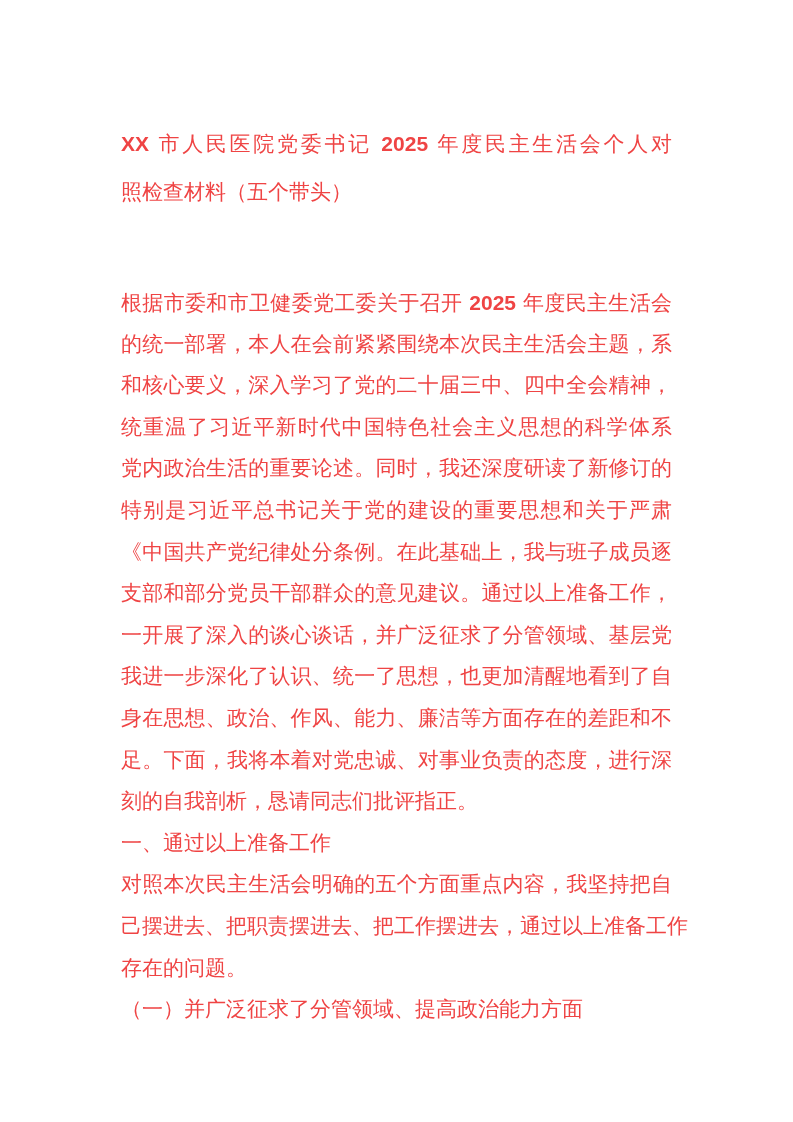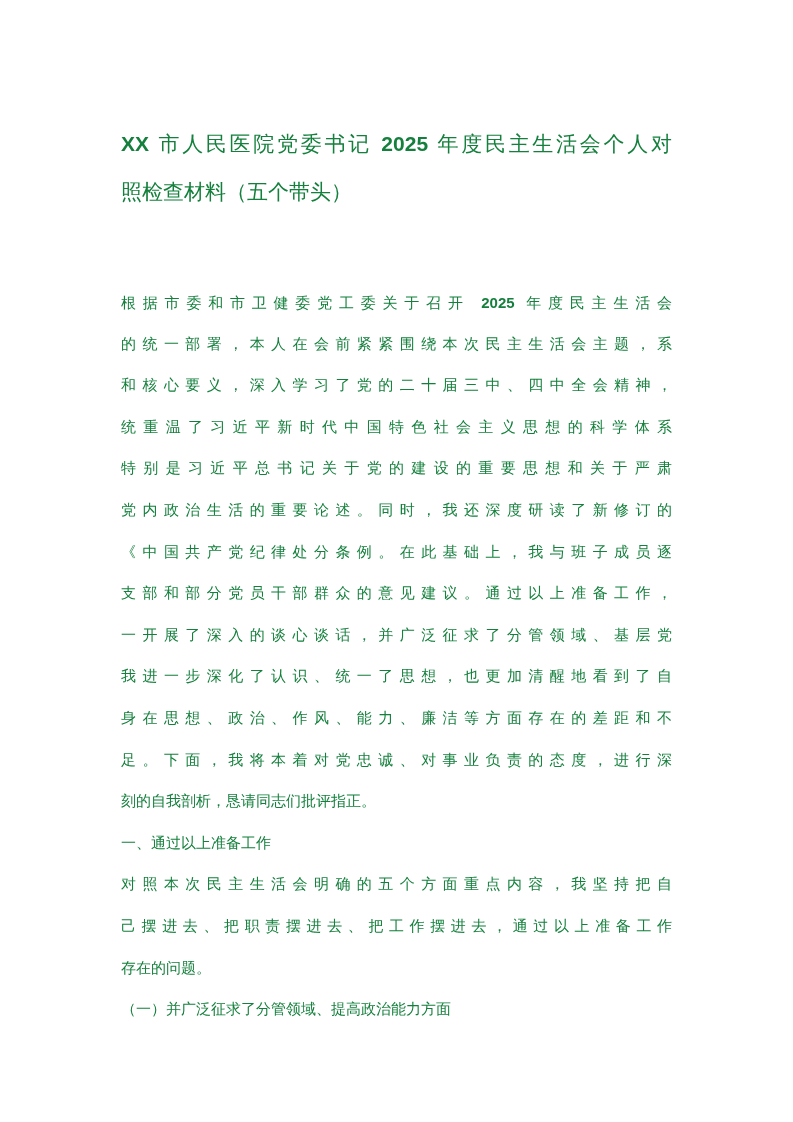--- a/index.html
+++ b/index.html
@@ -5,21 +5,21 @@
     html, body {
       margin: 0;
       padding: 0;
       background: #ffffff;
     }
     .page {
       position: relative;
       width: 772px;
       height: 1122px;
       background: #ffffff;
-      color: #15803d;
+      color: #ef4444;
       overflow: hidden;
       font-family: "DejaVu Serif", serif;
     }
     .content {
       position: absolute;
       left: 121px;
       top: 120px;
       width: 551px;
     }
     .title {
@@ -42,21 +42,21 @@
       font-family: "Liberation Sans", sans-serif;
       font-weight: bold;
     }
     .body-text {
       margin-top: 66px;
       width: 551px;
     }
     .line {
       height: 41.6px;
       line-height: 41.6px;
-      font-size: 15px;
+      font-size: 21px;
       white-space: nowrap;
     }
     .line.full {
       text-align: justify;
       text-align-last: justify;
     }
     .line.last {
       text-align: center;
       text-align-last: left;
     }
@@ -72,22 +72,22 @@
       <div class="title-line center">照检查材料（五个带头）</div>
     </div>
 
     <div class="body-text">
 
       <div class="paragraph">
         <div class="line full"><span>根据市委和市卫健委党工委关于召开 </span><span class="latin-bold">2025</span><span> 年度民主生活会</span></div>
         <div class="line full">的统一部署，本人在会前紧紧围绕本次民主生活会主题，系</div>
         <div class="line full">和核心要义，深入学习了党的二十届三中、四中全会精神，</div>
         <div class="line full">统重温了习近平新时代中国特色社会主义思想的科学体系</div>
+        <div class="line full">党内政治生活的重要论述。同时，我还深度研读了新修订的</div>
         <div class="line full">特别是习近平总书记关于党的建设的重要思想和关于严肃</div>
-        <div class="line full">党内政治生活的重要论述。同时，我还深度研读了新修订的</div>
         <div class="line full">《中国共产党纪律处分条例。在此基础上，我与班子成员逐</div>
         <div class="line full">支部和部分党员干部群众的意见建议。通过以上准备工作，</div>
         <div class="line full">一开展了深入的谈心谈话，并广泛征求了分管领域、基层党</div>
         <div class="line full">我进一步深化了认识、统一了思想，也更加清醒地看到了自</div>
         <div class="line full">身在思想、政治、作风、能力、廉洁等方面存在的差距和不</div>
         <div class="line full">足。下面，我将本着对党忠诚、对事业负责的态度，进行深</div>
         <div class="line last">刻的自我剖析，恳请同志们批评指正。</div>
       </div>
 
       <div class="line last">一、通过以上准备工作</div>

